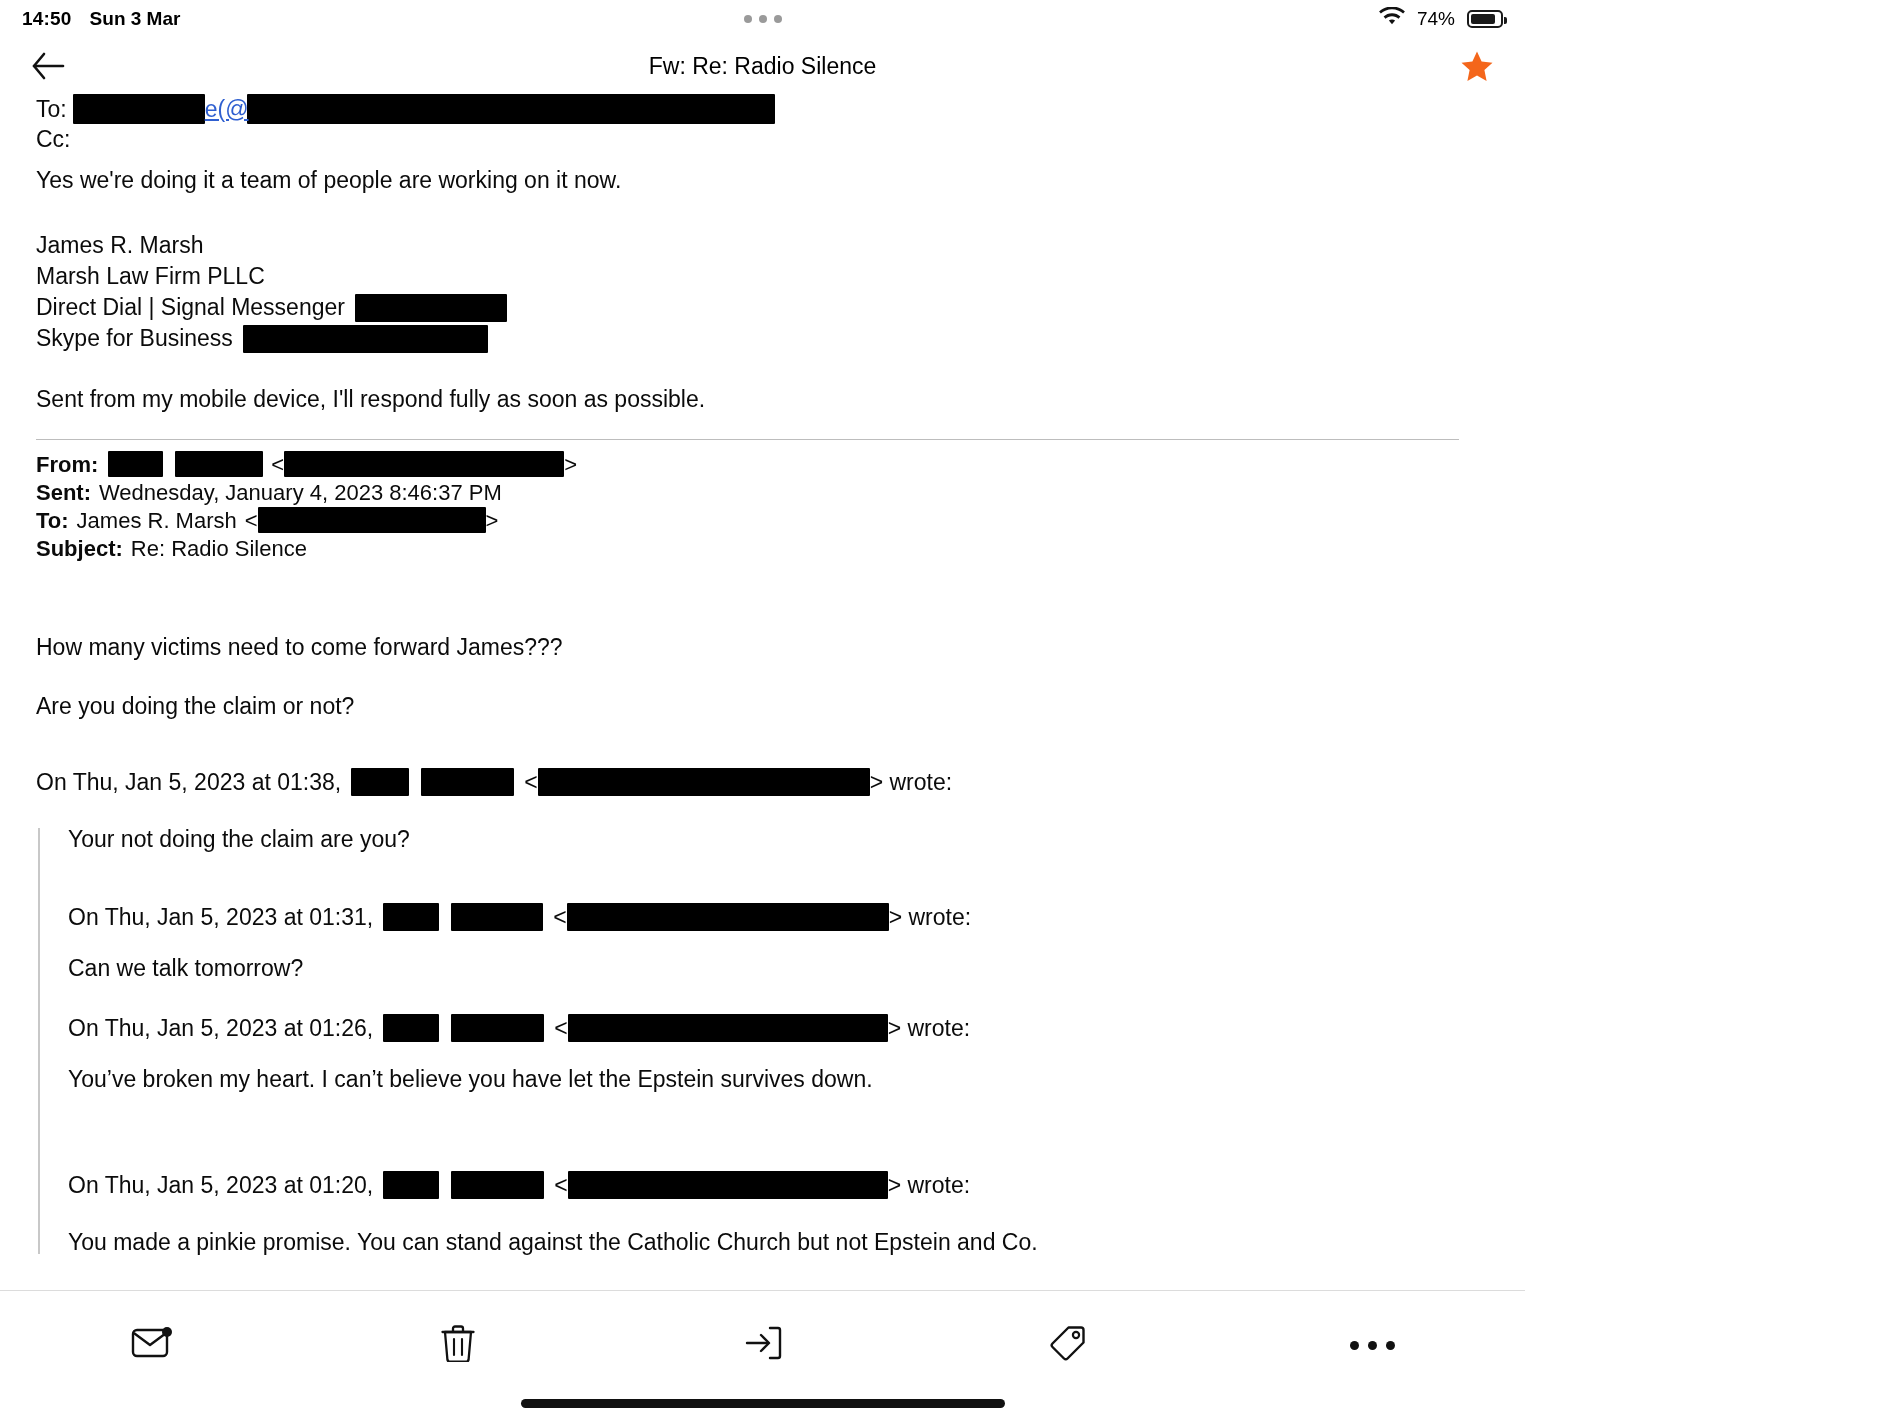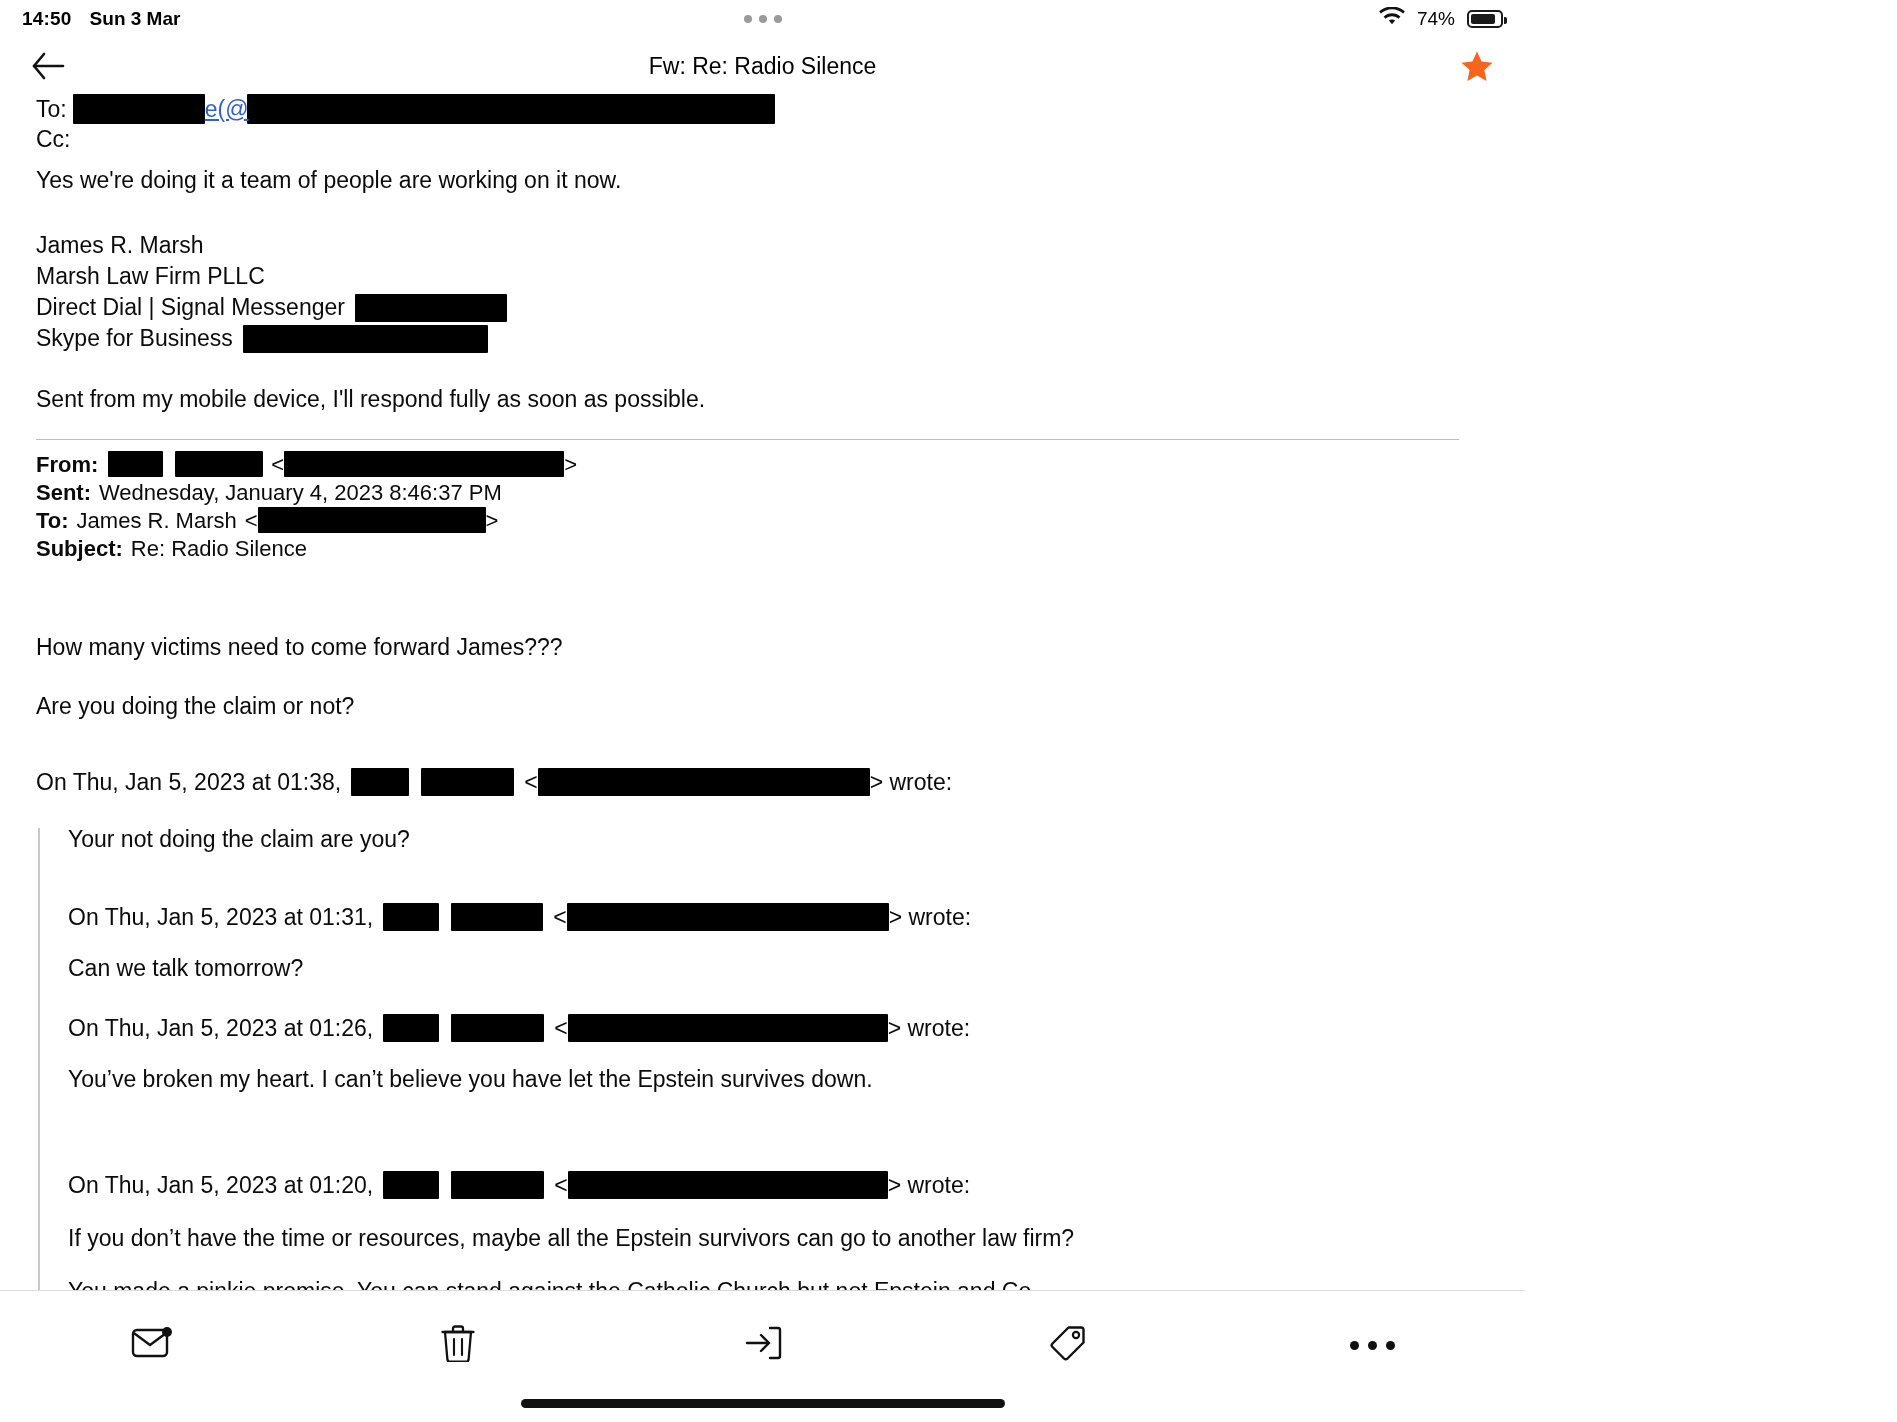--- a/index.html
+++ b/index.html
@@ -334,21 +334,20 @@
 
         <div class="wrote-row" style="margin-top:22px">
           <span>On Thu, Jan 5, 2023 at 01:20,</span>
           <span class="redact" style="width:56px;margin-left:10px"></span>
           <span class="redact" style="width:93px;margin-left:12px"></span>
           <span style="margin-left:10px">&lt;</span>
           <span class="redact" style="width:320px"></span>
           <span>&gt; wrote:</span>
         </div>
 
-        <div class="para" style="margin-top:26px">If you don’t have the time or resources, maybe all the Epstein survivors can go to another law firm?</div>
         <div class="para" style="margin-top:30px">You made a pinkie promise. You can stand against the Catholic Church but not Epstein and Co.</div>
 
       </div>
 
     </div>
   </div>
 
   <div class="toolbar">
 
     <div class="tb-item">

